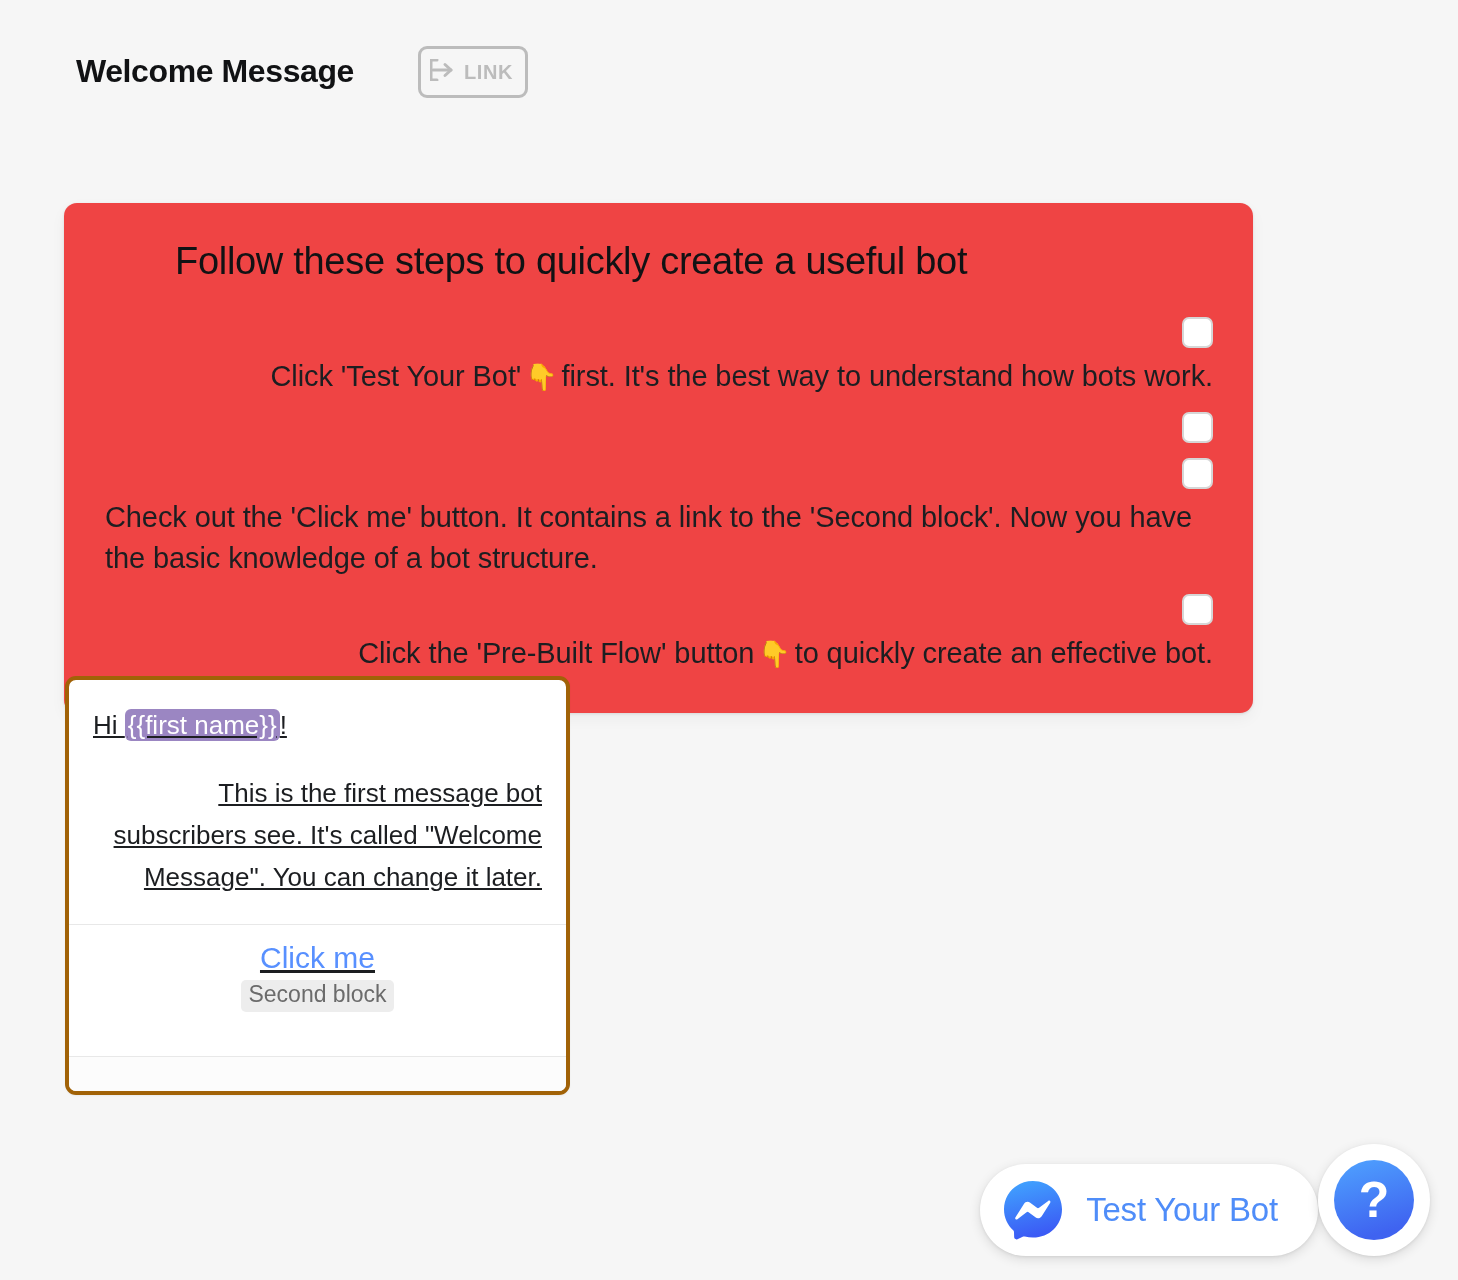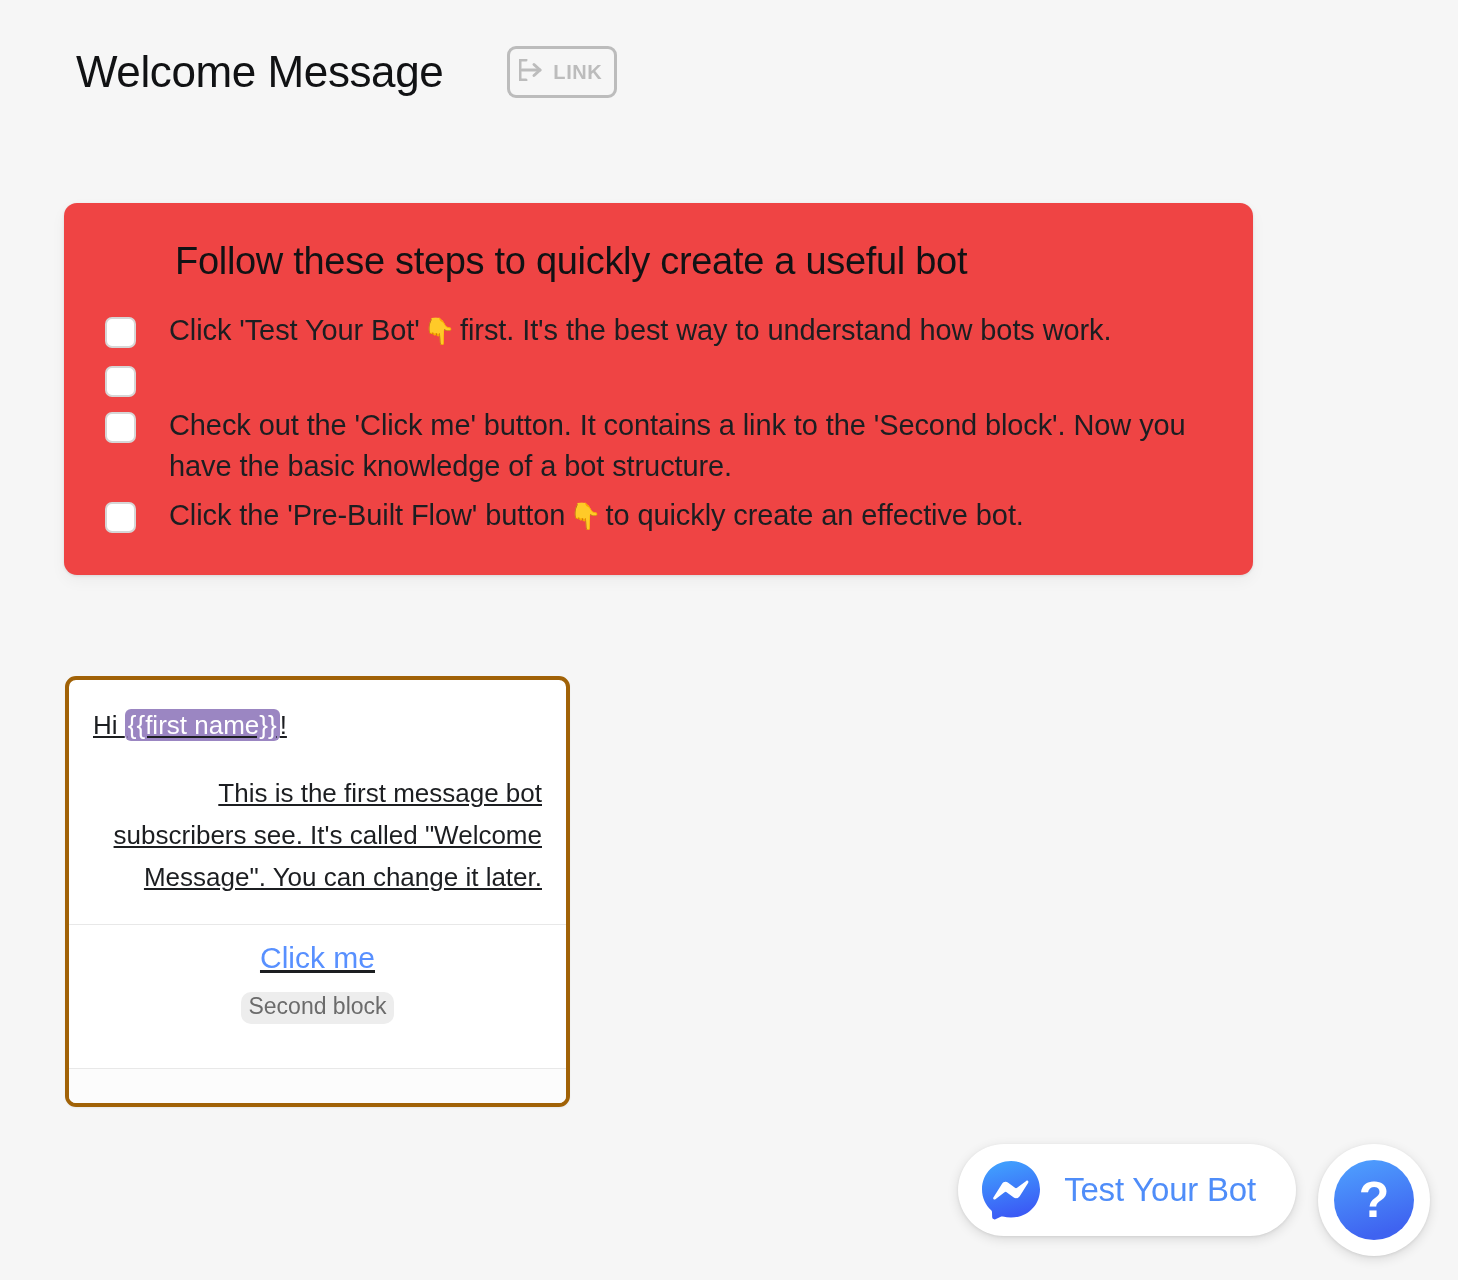--- a/index.html
+++ b/index.html
@@ -21,22 +21,22 @@
   .page-header {
     position: absolute;
     left: 76px;
     top: 46px;
     display: flex;
     align-items: center;
     gap: 64px;
   }
 
   .page-title {
-    font-size: 44px;
-    font-weight: 400;
+    font-size: 32px;
+    font-weight: 700;
     letter-spacing: -0.4px;
     color: #111214;
     line-height: 1.1;
     white-space: nowrap;
   }
 
   .link-badge {
     display: inline-flex;
     align-items: center;
     gap: 8px;
@@ -75,24 +75,25 @@
     color: #111214;
     margin-left: 94px;
     margin-bottom: 22px;
     line-height: 1.2;
   }
 
   .checklist-items { display: block; }
 
   .checklist-item {
     display: flex;
-    align-items: flex-start;
-    gap: 33px;
+    align-items: flex-end;
+    gap: 8px;
     padding: 3px 0 5px 24px;
     cursor: pointer;
+    flex-direction: column;
   }
 
   .checkbox {
     flex: 0 0 auto;
     width: 31px;
     height: 31px;
     border: 2px solid #d6d6d6;
     border-radius: 7px;
     background: #fff;
     margin-top: 7px;
@@ -163,46 +164,45 @@
   .click-me-label {
     font-size: 30px;
     color: #5890ff;
     line-height: 1.15;
     cursor: pointer;
     display: block;
   }
 
   .block-badge {
     display: inline-block;
-    margin-top: 16px;
+    margin-top: 4px;
     background: #ededed;
     color: #6b6b6b;
     font-size: 23px;
-    border-radius: 10px;
+    border-radius: 5px;
     padding: 1px 7px 3px 7px;
     line-height: 1.2;
   }
 
   .card-footer-space {
     height: 30px;
     background: #fff;
   }
   .card-tail {
     height: 34px;
     background: #fcfcfc;
   }
 
   
   .float-controls {
     position: absolute;
     right: 28px;
     bottom: 24px;
     display: flex;
-    align-items: flex-start;
-    gap: 22px;
+    align-items: flex-end;
   }
 
   .test-bot-button {
     display: flex;
     align-items: center;
     gap: 22px;
     background: #ffffff;
     border-radius: 60px;
     padding: 15px 40px 15px 22px;
     box-shadow: 0 3px 12px rgba(0,0,0,0.12), 0 1px 3px rgba(0,0,0,0.08);

